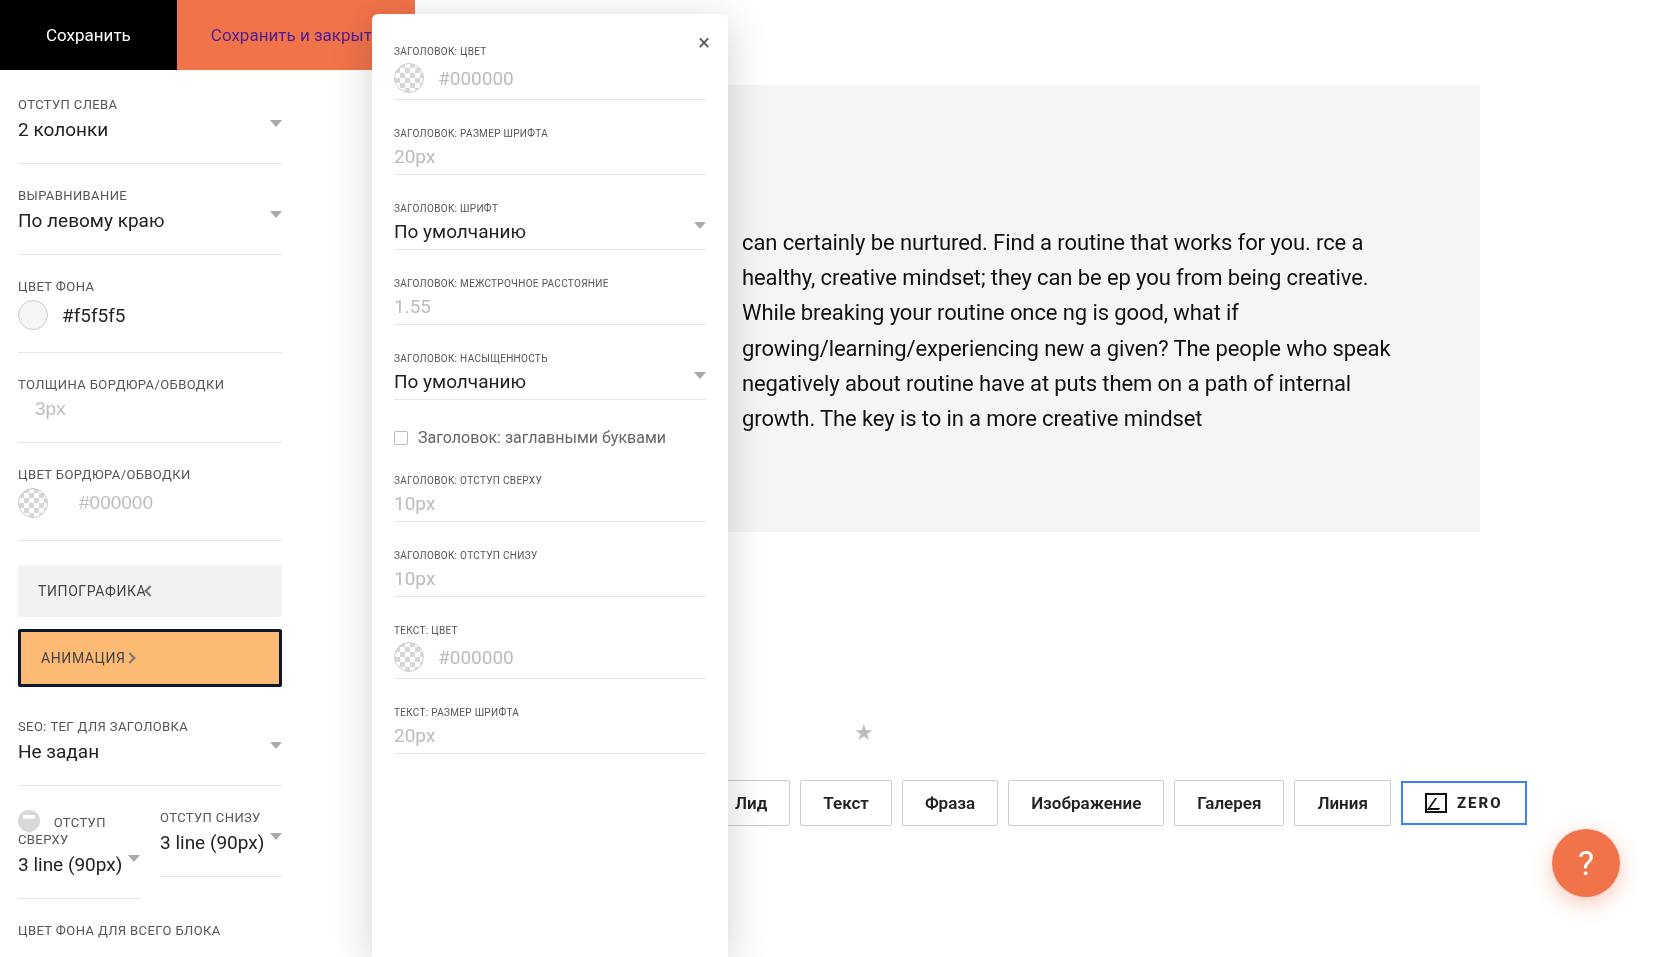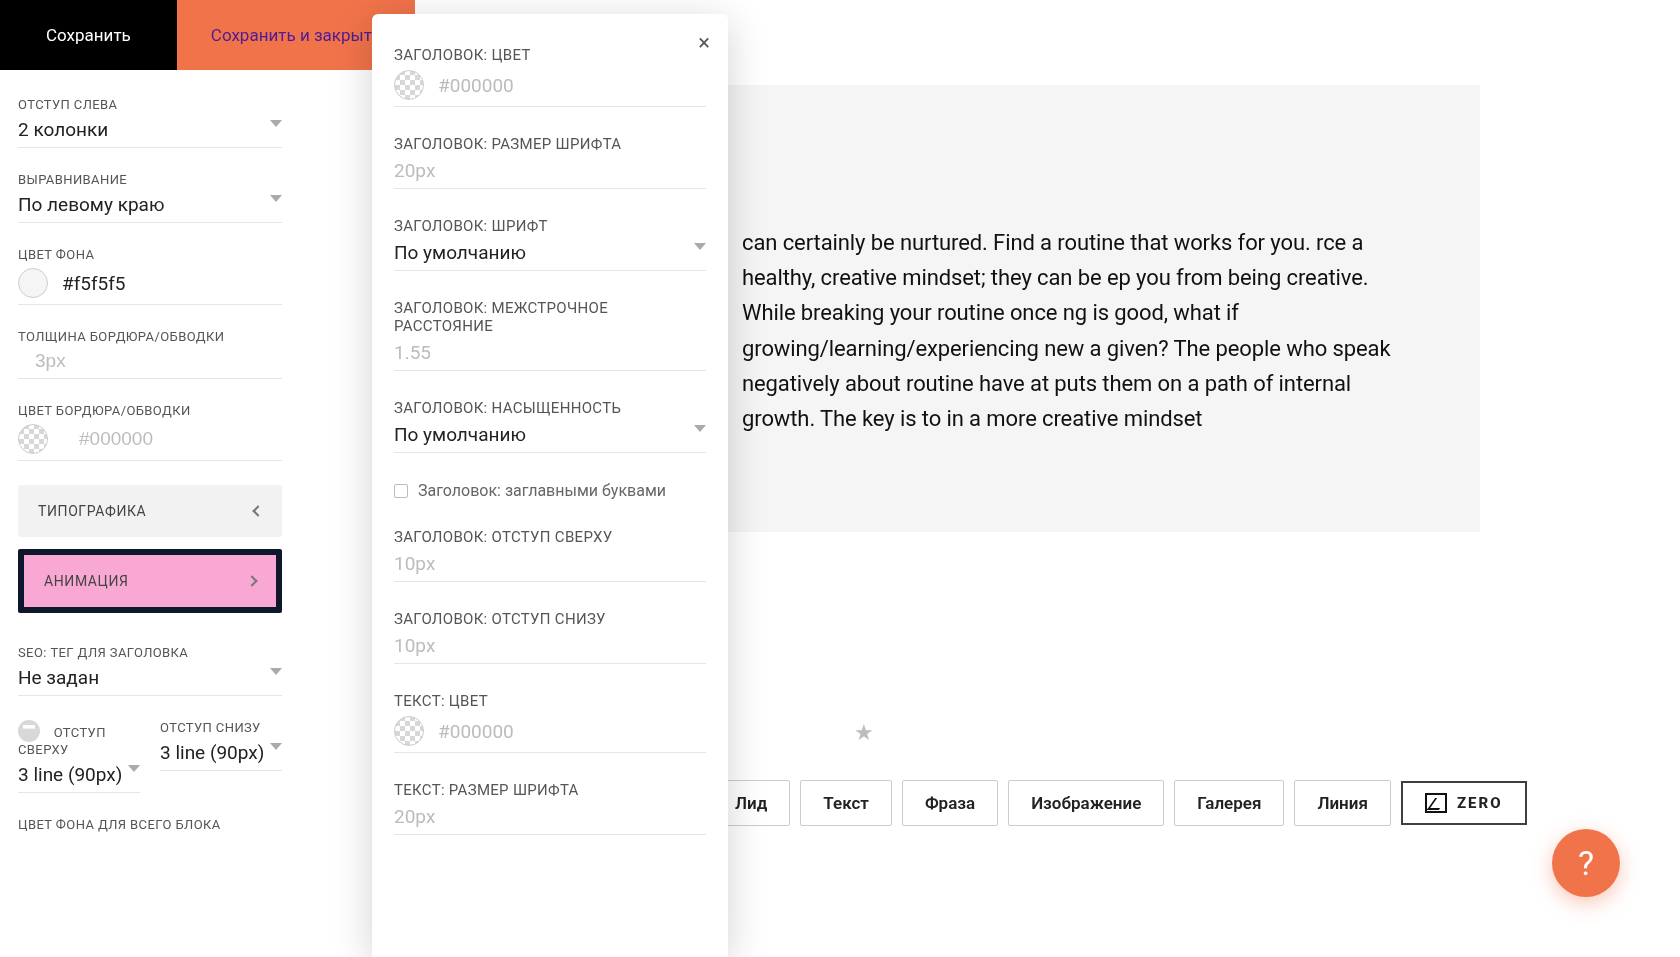--- a/index.html
+++ b/index.html
@@ -7,58 +7,58 @@
 
 
 .topbar { position:fixed; top:0; left:0; height:70px; display:flex; z-index:30; }
 .btn-save { background:#000; color:#fff; font-size:17px; padding:0 46px; display:flex; align-items:center; cursor:pointer; }
 .btn-saveclose { background:#f1734a; color:#4c1d95; font-size:17px; padding:0 34px; display:flex; align-items:center; cursor:pointer; }
 
 
 .sidebar { position:fixed; top:17px; left:0; width:300px; height:100%; background:#fff; padding:80px 18px 40px 18px; overflow-y:auto; z-index:20; }
 .fld { margin-bottom:24px; }
 .fld-lbl { font-size:13px; letter-spacing:0.4px; color:#555; text-transform:uppercase; margin-bottom:6px; display:block; }
-.fld-row { position:relative; display:flex; align-items:center; border-bottom:1px solid #e5e5e5; padding-bottom:6px; }
+.fld-row { position:relative; display:flex; align-items:center; border-bottom:1px solid #e5e5e5; padding-bottom:22px; }
 .fld-sel { font-size:19px; color:#222; flex:1; }
 .fld-input { font-size:19px; border:none; outline:none; flex:1; background:transparent;margin-left:17px; }
 .fld-input::placeholder { color:#bcbcbc; }
 .caret { position:absolute; right:0; top:2px; width:0; height:0; border-left:6px solid transparent; border-right:6px solid transparent; border-top:7px solid #aaa; }
 .swatch { width:30px; height:30px; border-radius:50%; border:1px solid #ccc; margin-right:14px; flex-shrink:0; }
 .swatch.transparent { background:repeating-conic-gradient(#d7d7d7 0% 25%, #fff 0% 50%) 0/10px 10px; }
 
 
-.acc { background:#f2f2f2; padding:18px 20px; border-radius:2px; display:flex; align-items:center; justify-content:space-between; cursor:pointer; margin-bottom:12px; }
+.acc { background:#f2f2f2; padding:18px 20px; border-radius:2px; display:flex; align-items:center; justify-content:flex-start; cursor:pointer; margin-bottom:12px; }
 .acc-title { font-size:14px; letter-spacing:0.6px; color:#444; }
 .chev { width:8px; height:8px; border-right:2px solid #777; border-bottom:2px solid #777; }
 .chev.lft { transform:rotate(135deg); }
 .chev.rgt { transform:rotate(-45deg); }
 
 .icon-pad { width:22px; height:22px; border-radius:50%; background:#d8d8d8; margin-right:10px; display:inline-flex; align-items:center; justify-content:center; }
 .icon-pad svg { width:12px; height:12px; fill:#fff; }
 
 .two { display:flex; gap:20px; }
 .two > div { flex:1; }
 
 
 .canvas { position:absolute; left:372px; top:0; right:0; bottom:0; background:#fff; }
 .text-block { position:absolute; left:40px; right:200px; top:85px; background:#f5f5f5; padding:140px 66px 96px 330px; font-size:22px; line-height:1.6; color:#111; letter-spacing:-0.1px; }
 .star { position:absolute; left:482px; top:720px; font-size:22px; color:#bdbdbd; }
 
 
 .el-toolbar { position:absolute; left:340px; top:780px; display:flex; gap:10px; align-items:center;justify-content:flex-end; }
 .el-btn { border:1px solid #ccc; background:#fff; padding:12px 22px; font-size:17px; font-weight:600; color:#222; cursor:pointer; border-radius:2px; }
-.el-zero { display:flex; align-items:center; gap:10px; border:2px solid #404040; padding:10px 22px; font-weight:800; font-size:15px; letter-spacing:2px; cursor:pointer; }
+.el-zero { display:flex; align-items:center; gap:10px; border:2px solid #3b82f6; padding:10px 22px; font-weight:800; font-size:15px; letter-spacing:2px; cursor:pointer; }
 .zero-icon { width:22px; height:20px; border:2px solid #111; position:relative; }
 .zero-icon::before { content:""; position:absolute; left:4px; top:3px; width:10px; height:10px; border-left:2px solid #111; border-bottom:2px solid #111; transform:skewX(-35deg); }
 
 
 .popup { position:fixed; left:372px; top:14px; width:356px; bottom:0; background:#fff; border-radius:6px 6px 0 0; box-shadow:0 8px 40px rgba(0,0,0,0.18); z-index:40; padding:32px 22px; overflow-y:auto; }
 .popup .close { position:absolute; right:18px; top:18px; font-size:22px; color:#555; cursor:pointer; line-height:1; }
 .pfld { margin-bottom:28px; }
-.plbl { font-size:15px; letter-spacing:0.3px; color:#555; text-transform:uppercase; margin-bottom:6px; display:block; }
+.plbl { font-size:10px; letter-spacing:0.3px; color:#555; text-transform:uppercase; margin-bottom:6px; display:block; }
 .prow { position:relative; display:flex; align-items:center; border-bottom:1px solid #e5e5e5; padding-bottom:6px; }
 .pval { font-size:19px; color:#bcbcbc; flex:1; }
 .pval.filled { color:#222; }
 .popup .caret { border-top-color:#aaa; }
 .chk-row { display:flex; align-items:center; gap:10px; font-size:16px; color:#666; margin-bottom:28px;margin-top:20px; }
 .chk { width:14px; height:14px; border:1px solid #bbb; border-radius:2px; }
 
 
 .fab { position:fixed; right:60px; bottom:60px; width:68px; height:68px; border-radius:50%; background:#f1734a; color:#fff; font-size:34px; display:flex; align-items:center; justify-content:center; cursor:pointer; box-shadow:0 6px 20px rgba(241,115,74,0.4); z-index:50; }
 
@@ -113,21 +113,21 @@
       <span class="swatch transparent"></span>
       <input class="fld-input" placeholder="#000000" style="">
     </div>
   </div>
 
   <div class="acc">
     <span class="acc-title">ТИПОГРАФИКА</span>
     <span class="chev lft"></span>
   </div>
 
-  <div class="acc" style="background:#f9a8d4;border:6px solid #0f172a">
+  <div class="acc" style="background:#fdba74;border:3px solid #0f172a">
     <span class="acc-title">АНИМАЦИЯ</span>
     <span class="chev rgt"></span>
   </div>
 
   <div style="height:20px"></div>
 
   <div class="fld">
     <span class="fld-lbl">SEO: ТЕГ ДЛЯ ЗАГОЛОВКА</span>
     <div class="fld-row">
       <span class="fld-sel">Не задан</span>

